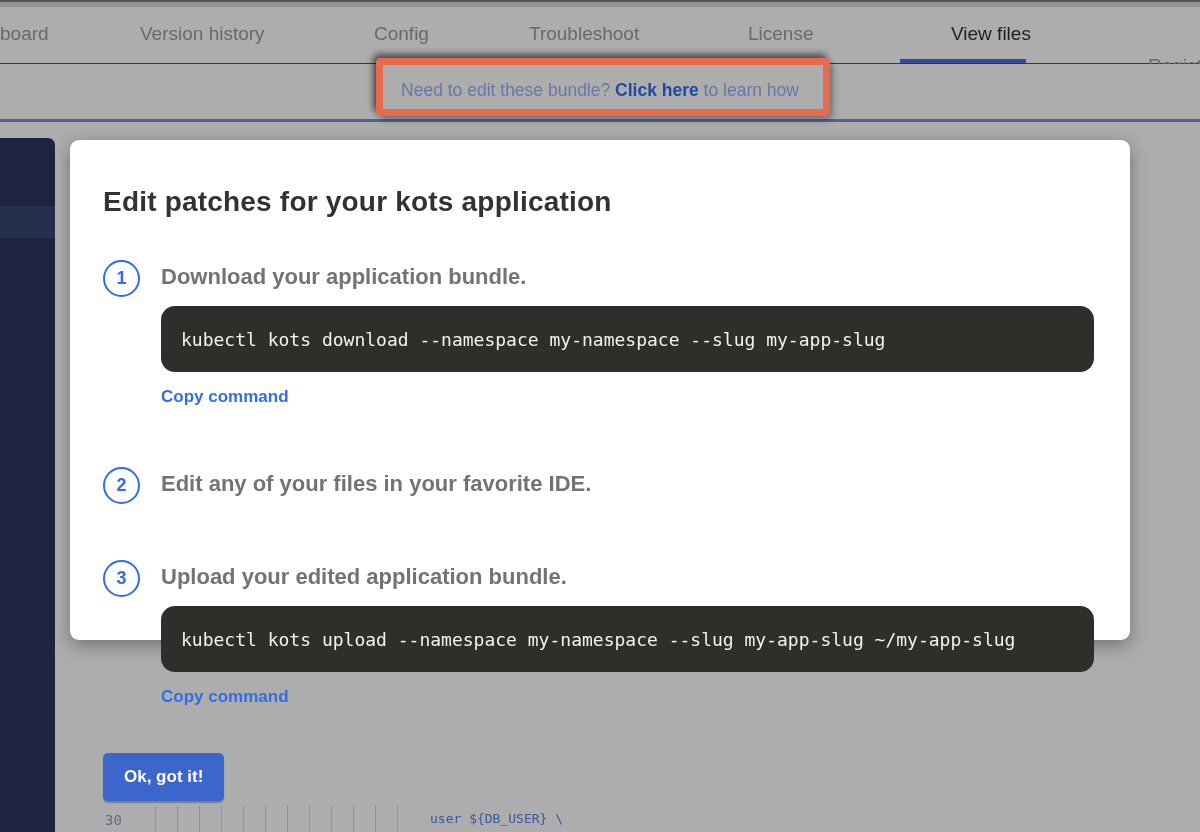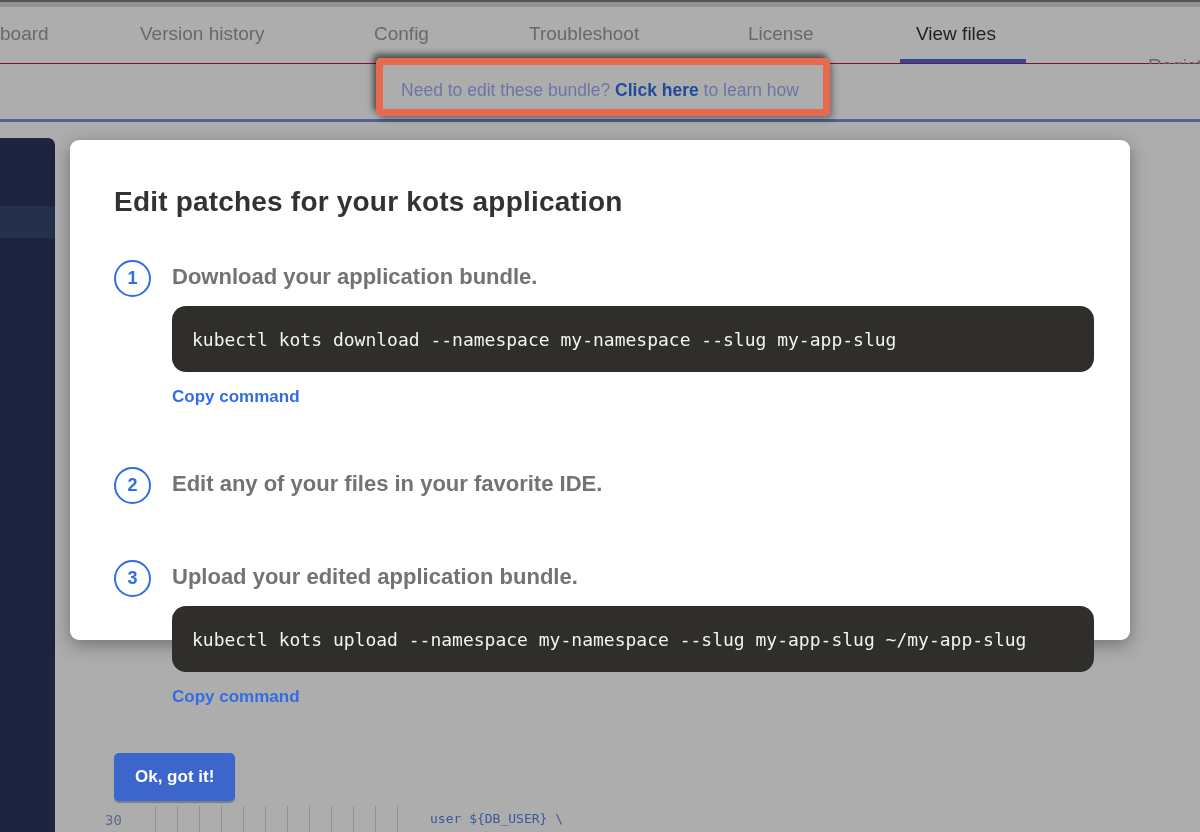--- a/index.html
+++ b/index.html
@@ -4,21 +4,21 @@
 <style>
   html,body{margin:0;padding:0;}
   body{font-family:"Liberation Sans",sans-serif;}
   #stage{position:relative;width:1200px;height:832px;overflow:hidden;background:#ffffff;}
 
   
   .top-edge{position:absolute;left:0;top:0;width:1200px;height:2px;background:#7d7d7d;}
   .top-strip{position:absolute;left:0;top:2px;width:1200px;height:5px;background:#d9d9d9;}
   .navbar{position:absolute;left:0;top:7px;width:1200px;height:56px;background:#ffffff;border-bottom:5px solid #be185d;}
   .nav-tab{position:absolute;top:16px;font-size:19px;color:#9b9b9b;white-space:nowrap;cursor:pointer;}
-  .nav-tab.active{color:#323232;font-weight:400;}
+  .nav-tab.active{color:#323232;font-weight:400;margin-left:35px;}
   .tab-underline{position:absolute;left:900px;top:52px;width:126px;height:4px;background:#4a6ee0;}
   .banner{position:absolute;left:0;top:64px;width:1200px;height:55px;background:#ffffff;border-bottom:3px solid #7d90d8;}
   .banner-text{position:absolute;left:300px;top:16px;width:600px;text-align:center;font-size:17.5px;color:#9db0f2;cursor:pointer;}
   .banner-text .link-strong{color:#326de6;font-weight:bold;}
   .content-bg{position:absolute;left:0;top:122px;width:1200px;height:710px;background:#ffffff;}
   .file-sidebar{position:absolute;left:0;top:138px;width:55px;height:694px;background:#2b355e;border-top-right-radius:7px;}
   .file-sidebar-selected{position:absolute;left:0;top:68px;width:55px;height:32px;background:#364871;}
   .code-strip{position:absolute;left:55px;top:806px;width:1145px;height:26px;background:#ffffff;font-family:"DejaVu Sans Mono","Liberation Mono",monospace;}
   .line-number{position:absolute;left:50px;top:6px;font-size:14px;color:#8ca0c8;}
   .indent-guide{position:absolute;top:0;width:1px;height:26px;background:#d8d8d8;}
@@ -27,21 +27,21 @@
 
   
   .overlay{position:absolute;left:0;top:0;width:1200px;height:832px;background:rgba(0,0,0,0.32);z-index:5;}
 
   
   .annotation-box{position:absolute;left:376px;top:58px;width:440px;height:44px;border:7px solid #e7694e;border-radius:5px;z-index:9;
     box-shadow:-3px -4px 6px rgba(0,0,0,0.55), 3px 4px 6px rgba(0,0,0,0.30);}
 
   
   .modal{position:absolute;left:70px;top:140px;width:1060px;height:500px;background:#ffffff;border-radius:9px;z-index:7;
-    box-shadow:0 5px 18px rgba(0,0,0,0.35);box-sizing:border-box;padding:46px 36px 0 44px;}
+    box-shadow:0 5px 18px rgba(0,0,0,0.35);box-sizing:border-box;padding:46px 36px 0 33px;}
   .modal-title{font-size:28px;font-weight:bold;color:#323232;letter-spacing:0.2px;}
   .step{display:flex;align-items:flex-start;}
   .step-1{margin-top:44px;}
   .step-2{margin-top:62px;}
   .step-3{margin-top:58px;}
   .step-circle{flex:0 0 auto;width:33px;height:33px;border:2px solid #326de6;border-radius:50%;
     display:flex;align-items:center;justify-content:center;font-size:18px;font-weight:bold;color:#326de6;margin-top:-2px;}
   .step-body{margin-left:21px;flex:1;}
   .step-heading{font-size:22px;font-weight:bold;color:#737373;line-height:33px;margin-top:-2px;}
   .code-block{margin-top:13px;background:#2f2e2a;border-radius:14px;height:66px;display:flex;align-items:center;

